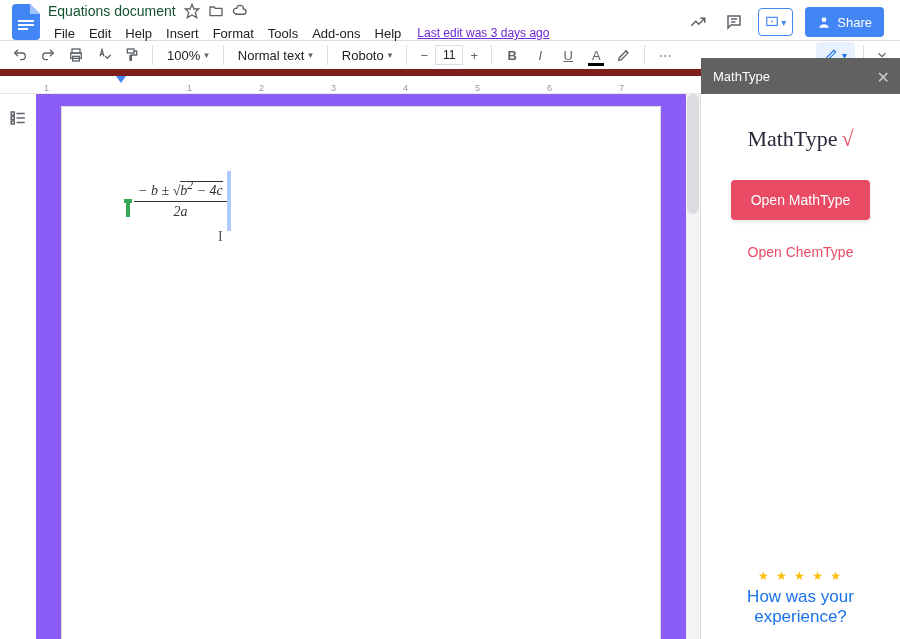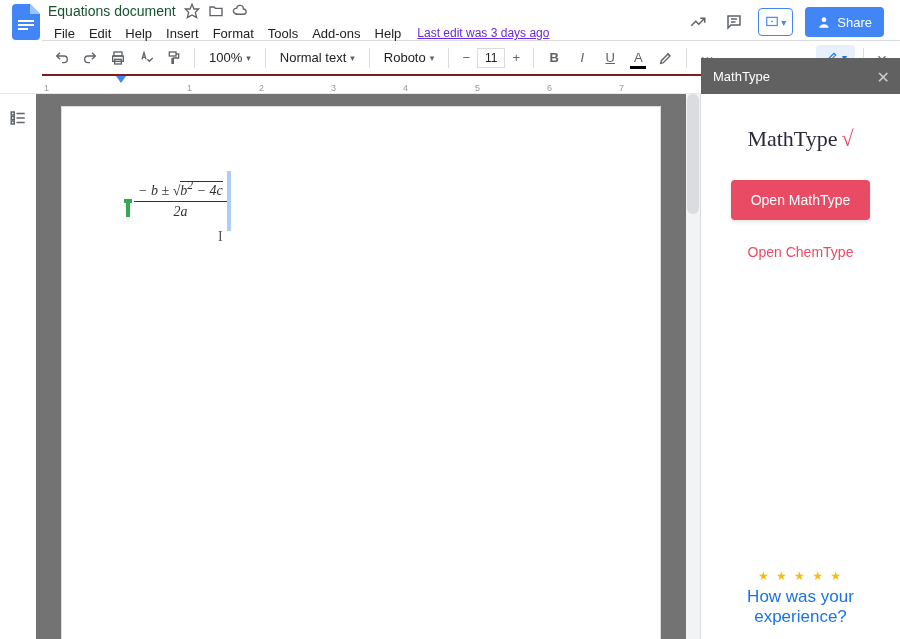--- a/index.html
+++ b/index.html
@@ -15,21 +15,21 @@
 .star-icon, .folder-icon, .cloud-icon { width: 16px; height: 16px; color: #5f6368; cursor: pointer; }
 .menu-row { display: flex; align-items: center; gap: 2px; height: 20px; margin-top: 2px; text-align: right; }
 .menu-item { padding: 2px 6px; cursor: pointer; font-size: 13px; }
 .last-edit { margin-left: 8px; font-size: 12px; color: #6d28d9; text-decoration: underline; cursor: pointer; }
 .header-right { display: flex; align-items: center; gap: 12px; padding-right: 8px; }
 .header-btn { width: 24px; height: 24px; display: flex; align-items: center; justify-content: center; cursor: pointer; color: #5f6368; }
 .present-btn { border: 1px solid #4285f4; border-radius: 4px; padding: 4px 6px; color: #4285f4; cursor: pointer; display:flex; align-items:center; gap:2px; height: 28px;}
 .share-btn { background: #4285f4; color: #fff; border-radius: 4px; padding: 6px 12px; cursor: pointer; display: flex; align-items: center; gap: 6px; height: 30px; font-size: 13px; }
 
 
-.toolbar { height: 36px; border-top: 1px solid #dadce0; border-bottom: 2px solid #7f1d1d; display: flex; align-items: center; padding: 0 8px; gap: 4px; margin-left: 42px; }
+.toolbar { height: 36px; border-top: 1px solid #dadce0; border-bottom: 7px solid #7f1d1d; display: flex; align-items: center; padding: 0 8px; gap: 4px; }
 .tb-btn { width: 24px; height: 24px; display:flex; align-items:center; justify-content:center; cursor:pointer; color:#5f6368; border-radius:2px; }
 .tb-sep { width: 1px; height: 20px; background: #dadce0; margin: 0 4px; }
 .tb-select { display:flex; align-items:center; gap:4px; padding: 2px 6px; cursor:pointer; font-size: 13px; color:#202124; }
 .tb-select .caret { font-size: 9px; color:#5f6368; }
 .font-size-box { display:flex; align-items:center; gap:2px; }
 .fs-num { width: 28px; height: 20px; border: 1px solid #dadce0; text-align:center; font-size:12px; line-height:18px; }
 .fs-pm { width: 18px; height: 18px; display:flex; align-items:center; justify-content:center; cursor:pointer; color:#5f6368; }
 .bold { font-weight:bold; }
 .italic { font-style:italic; }
 .underline { text-decoration: underline; }
@@ -43,21 +43,21 @@
 
 .ruler { height: 18px; background:#fff; border-bottom:1px solid #e8e8e8; position:relative; padding-left: 52px; font-size:9px; color:#888; display:flex; align-items:flex-end;}
 .ruler-tick { position:absolute; bottom:0; font-size:9px; color:#999; }
 .ruler-pointer { position:absolute; top:0; width:0; height:0; border-left:5px solid transparent; border-right:5px solid transparent; border-top:7px solid #4285f4; }
 
 
 .workspace { display:flex; height: calc(639px - 40px - 36px - 18px); }
 .left-rail { width: 36px; display:flex; flex-direction:column; align-items:center; padding-top:12px; gap:12px; }
 .rail-btn { width:24px; height:24px; display:flex; align-items:center; justify-content:center; cursor:pointer; color:#5f6368; border-radius:2px; }
 
-.doc-scroll { flex:1; background:#737373; overflow:auto; position:relative; padding-top:12px; }
+.doc-scroll { flex:1; background:#8b5cf6; overflow:auto; position:relative; padding-top:12px; }
 .page { width: 600px; min-height: 780px; background:#fff; margin: 0 auto; border:1px solid #dadce0; padding: 72px; position:relative; }
 .equation-box { position:relative; display:inline-block; }
 .equation { font-family: 'Times New Roman', serif; font-style: italic; font-size: 14px; color:#333; }
 .frac { display:inline-block; text-align:center; vertical-align:middle; }
 .frac .num { display:block; border-bottom:1px solid #333; padding:0 4px 2px; }
 .frac .den { display:block; padding:2px 4px 0; }
 .sqrt-sym { font-style: normal; }
 .cursor-marker { position:absolute; width:1px; height:60px; background:#aecbfa; right:-4px; top:-8px; border-right:4px solid #aecbfa; }
 .green-marker { position:absolute; left:-8px; top:24px; width:4px; height:14px; background:#34a853; }
 .green-marker::before { content:''; position:absolute; top:-4px; left:-2px; width:8px; height:4px; background:#34a853; }

